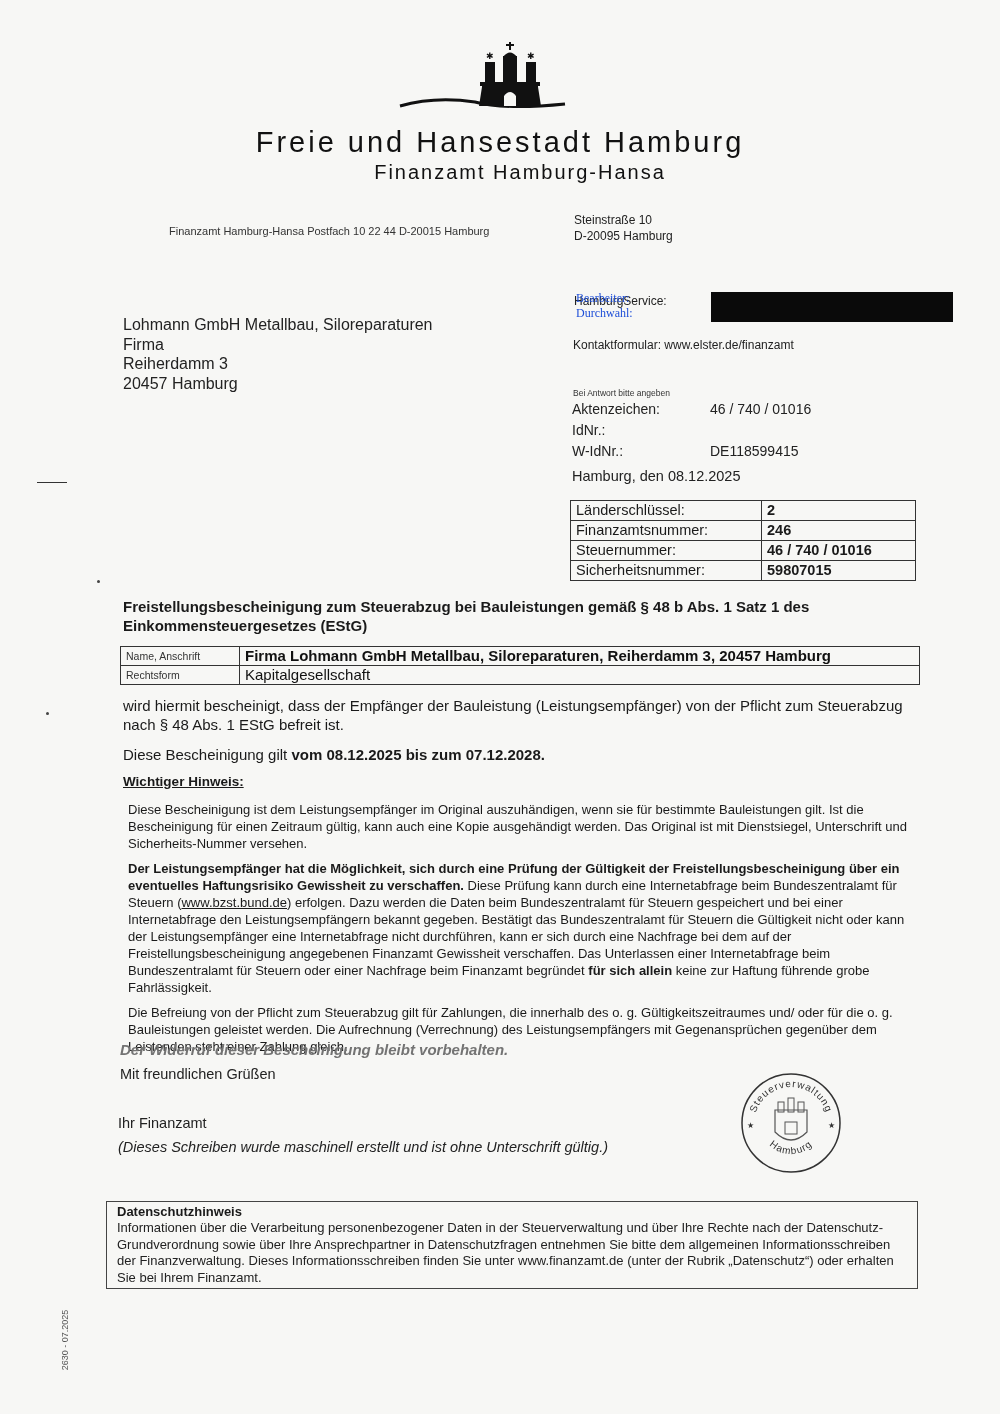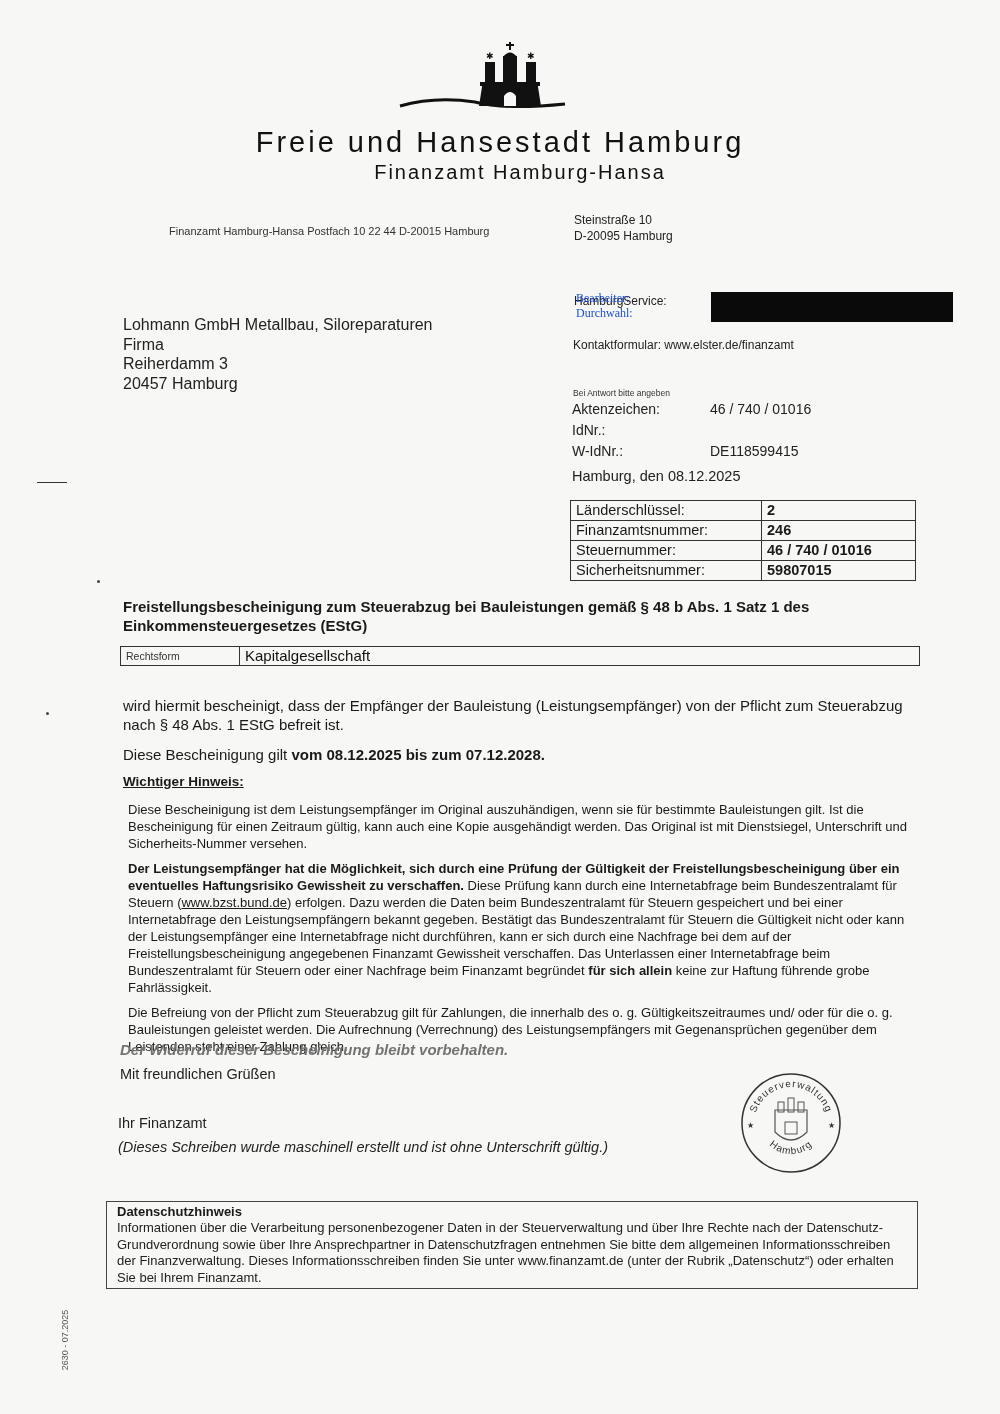--- a/index.html
+++ b/index.html
@@ -139,20 +139,24 @@
     <td class="k">Sicherheitsnummer:</td>
     <td class="v">59807015</td>
   </tr>
 </tbody>
   </table>
 
 <div class="abs heading">Freistellungsbescheinigung zum Steuerabzug bei Bauleistungen gemäß § 48 b Abs. 1 Satz 1 des Einkommensteuergesetzes (EStG)</div>
 
 <table class="abs nametable">
   <tbody>
+      <tr>
+    <td class="k">Name, Anschrift</td>
+    <td class="v b">Firma Lohmann GmbH Metallbau, Siloreparaturen, Reiherdamm 3, 20457 Hamburg</td>
+  </tr>
   <tr>
     <td class="k">Rechtsform</td>
     <td class="v">Kapitalgesellschaft</td>
   </tr>
 </tbody>
   </table>
 
 <div class="abs body1">wird hiermit bescheinigt, dass der Empfänger der Bauleistung (Leistungsempfänger) von der Pflicht zum Steuerabzug nach § 48 Abs. 1 EStG befreit ist.</div>
 <div class="abs valid">
   <span>Diese Bescheinigung gilt </span><b>vom 08.12.2025 bis zum 07.12.2028.</b>

